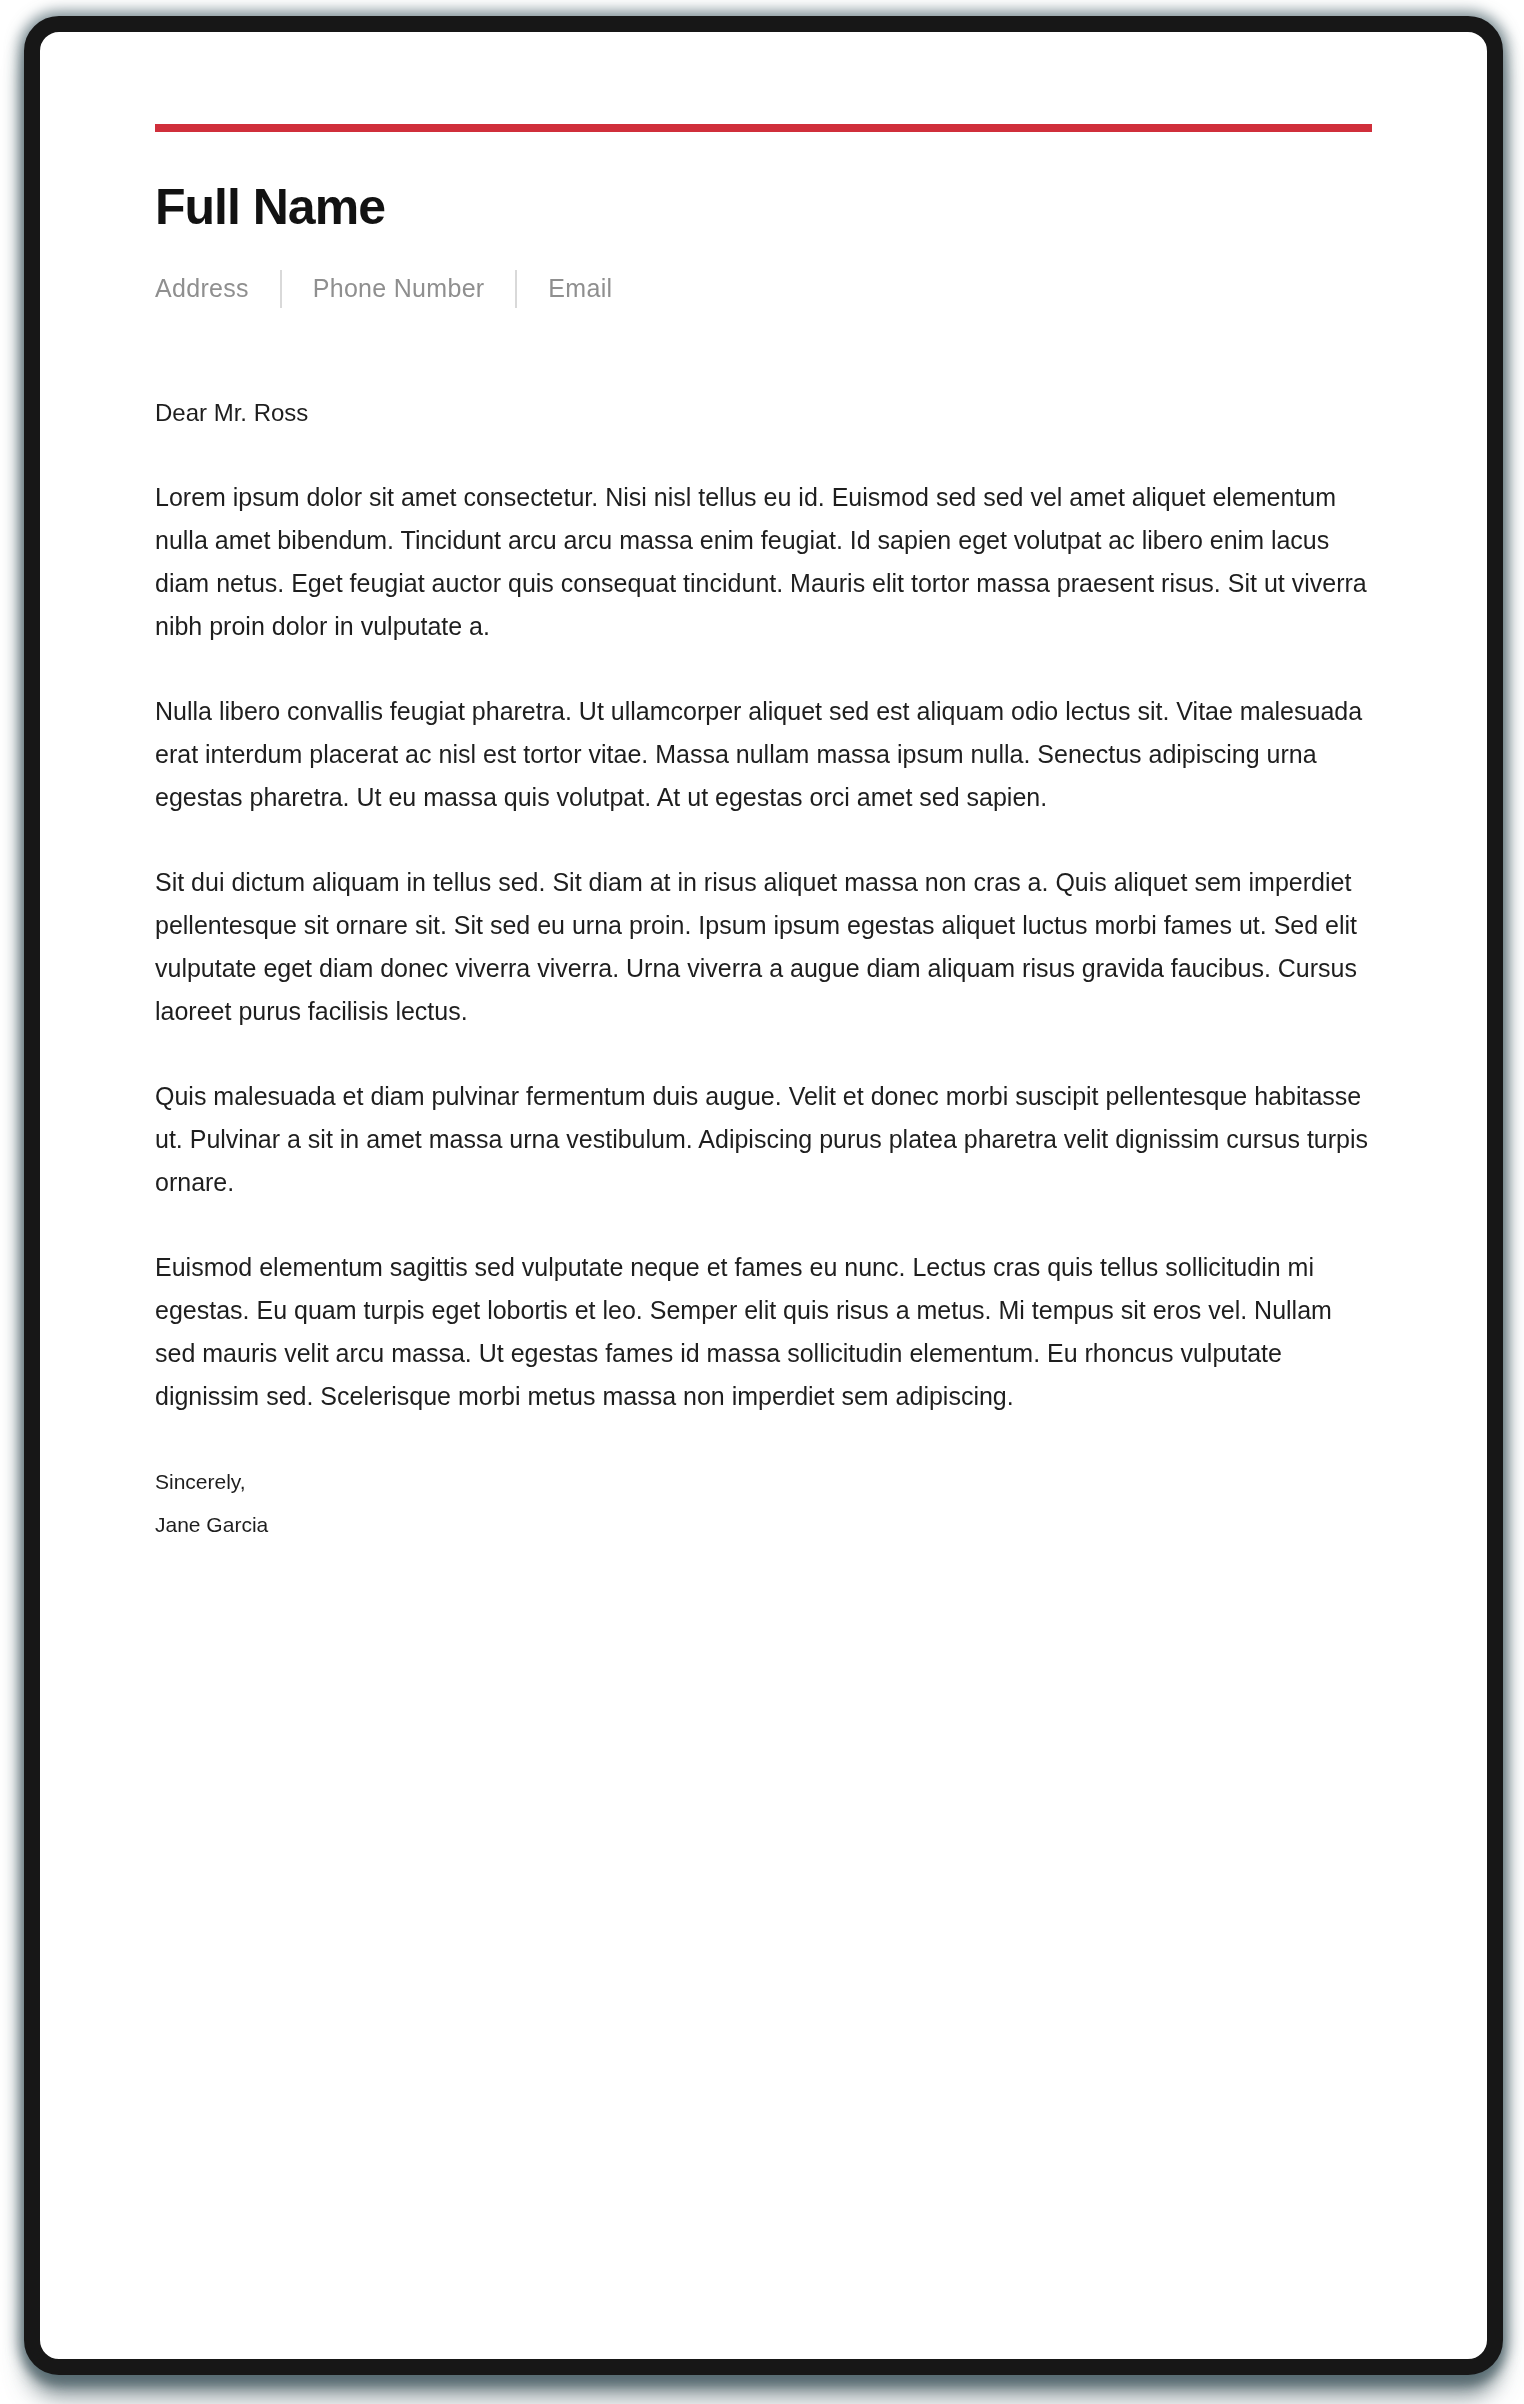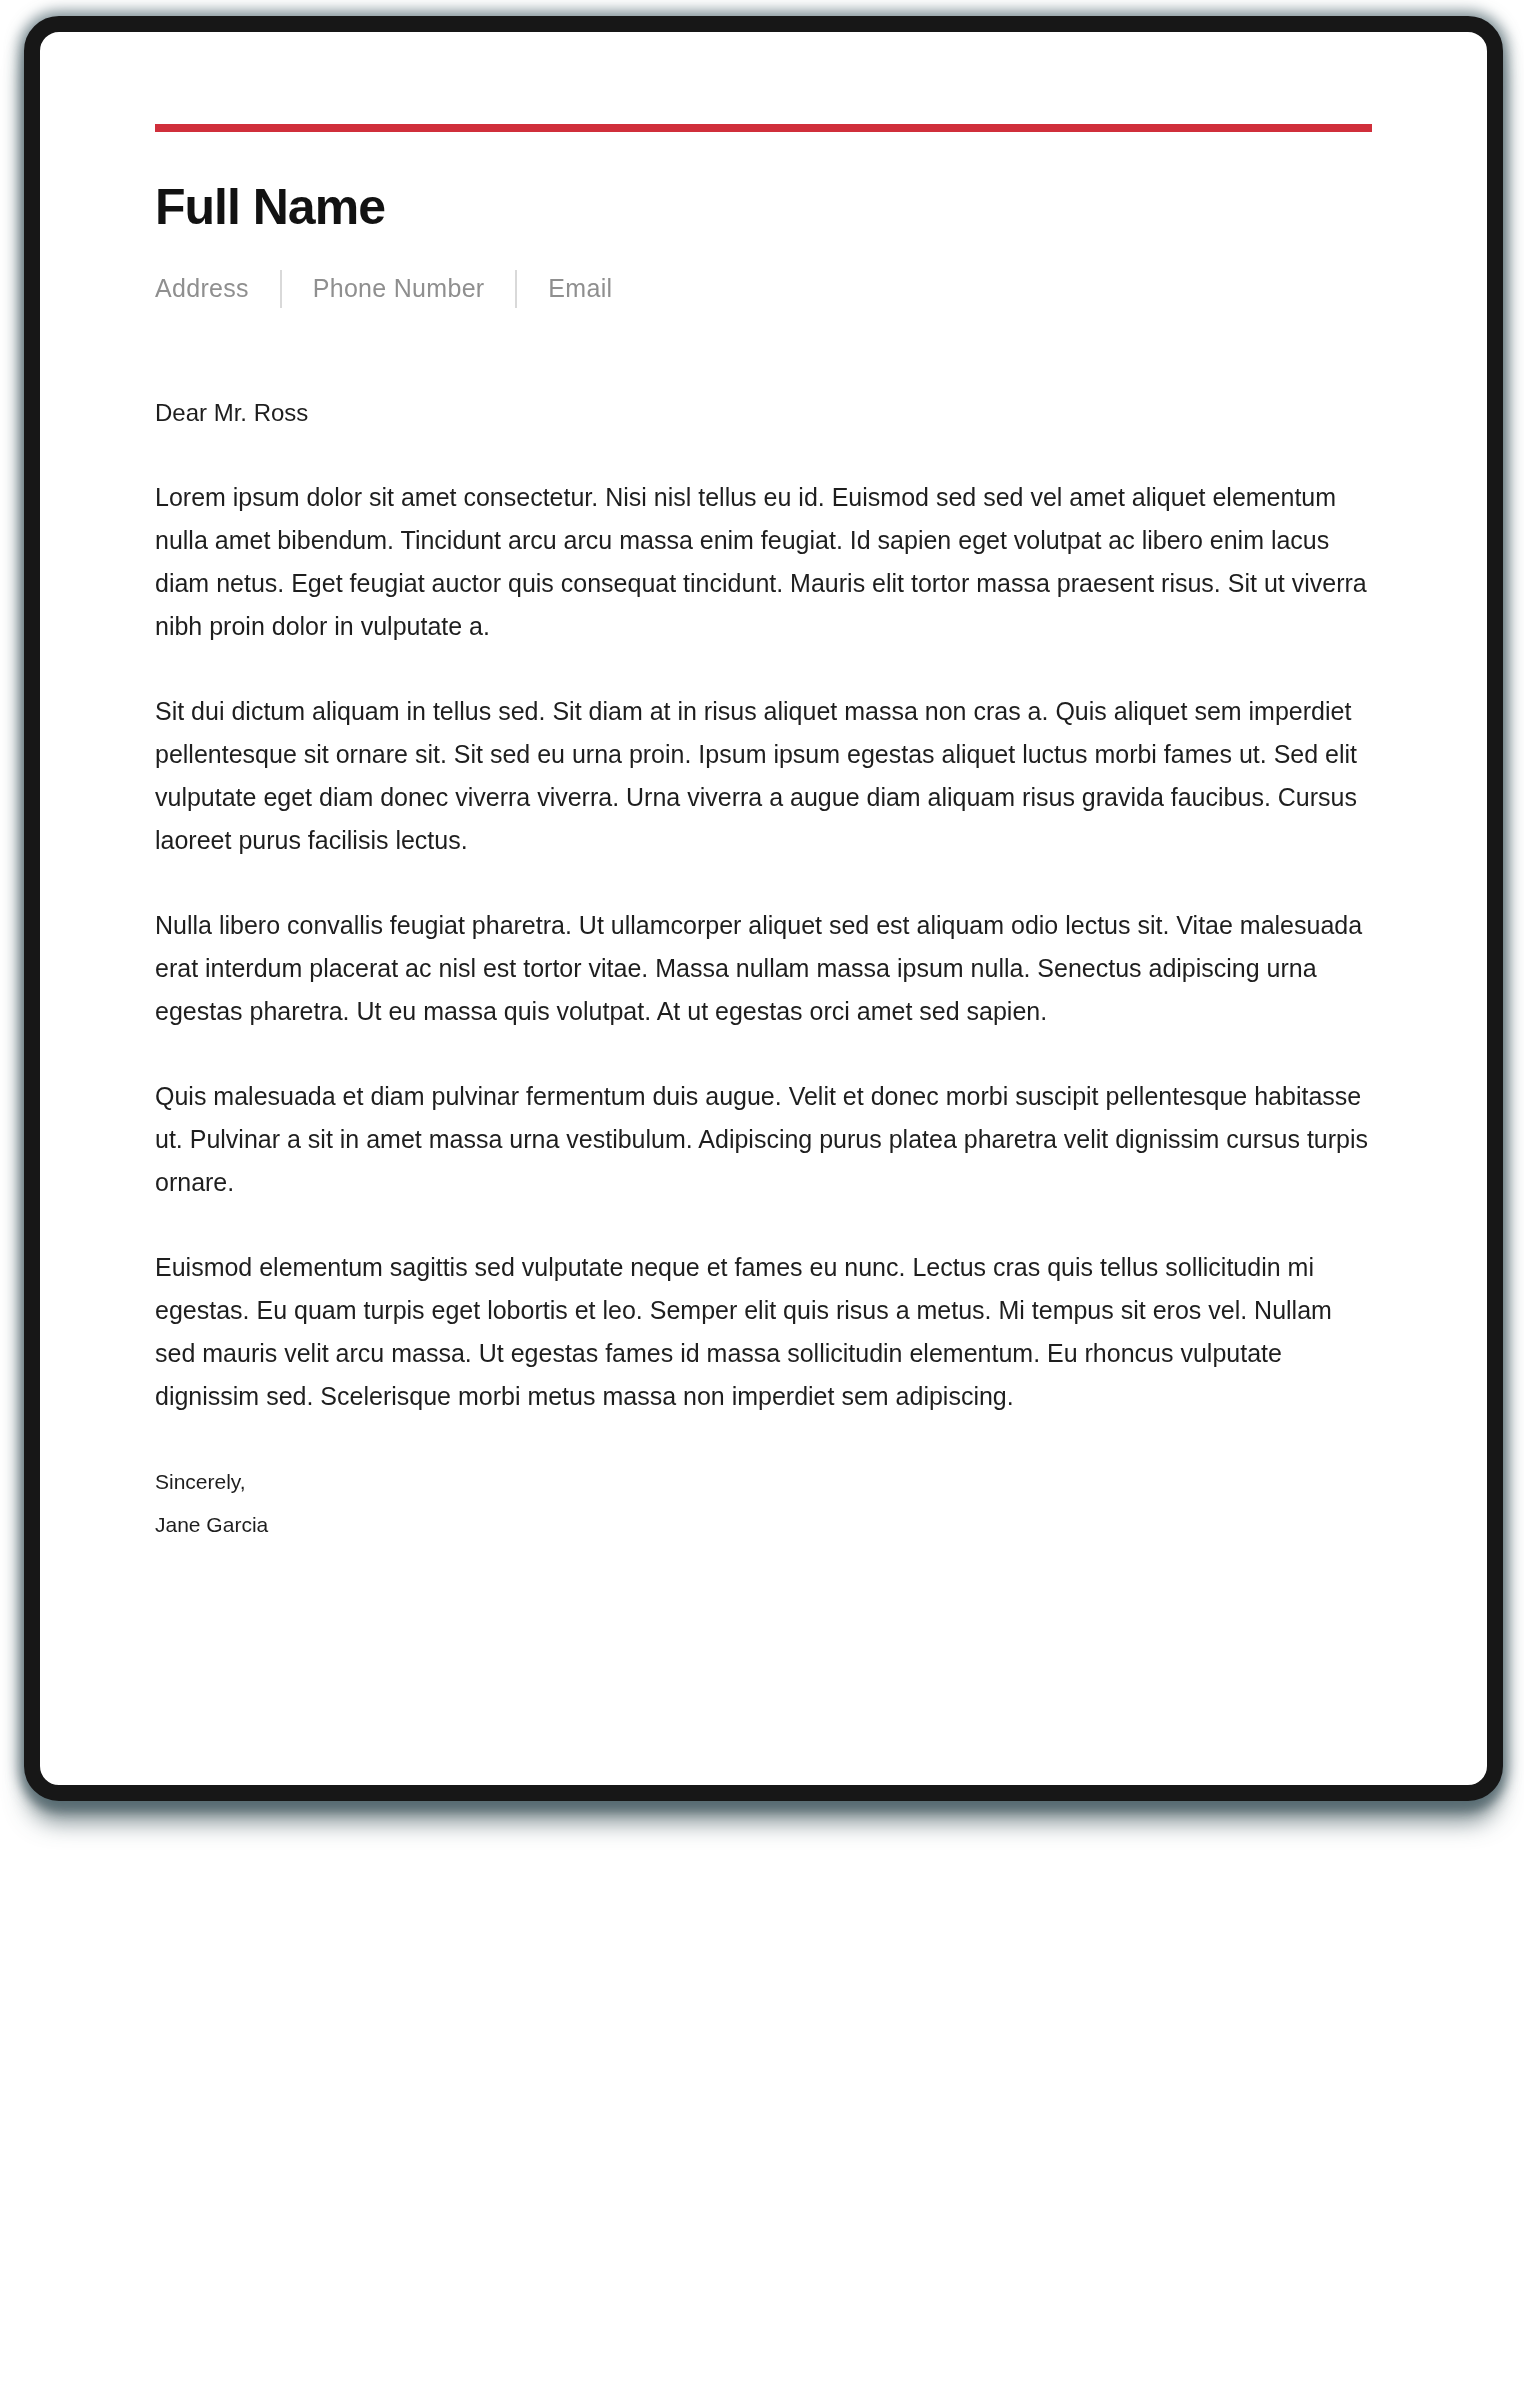--- a/index.html
+++ b/index.html
@@ -6,21 +6,21 @@
   html, body {
     width: 1525px; height: 2405px;
     background: #ffffff;
     font-family: "Liberation Sans", sans-serif;
     position: relative;
     overflow: hidden;
   }
   .paper {
     position: absolute;
     left: 24px; top: 16.3px;
-    width: 1479px; height: 1785px;
+    width: 1479px; height: 2359px;
     background: #ffffff;
     border: 16.3px solid #171717;
     border-radius: 35px;
     box-shadow:
       0 0 13.4px 4.8px rgba(82, 104, 112, 0.75),
       0 25px 25px -5.8px rgba(60, 82, 90, 0.70),
       0 9.6px 9.6px rgba(30, 40, 44, 0.35);
   }
   .content {
     padding: 92px 115px 0 115px;
@@ -99,22 +99,22 @@
       <span class="sep"></span>
       <span>Phone Number</span>
       <span class="sep"></span>
       <span>Email</span>
     </div>
 
 
     <p class="salutation">Dear Mr. Ross</p>
 
     <p class="body-paragraph">Lorem ipsum dolor sit amet consectetur. Nisi nisl tellus eu id. Euismod sed sed vel amet aliquet elementum nulla amet bibendum. Tincidunt arcu arcu massa enim feugiat. Id sapien eget volutpat ac libero enim lacus diam netus. Eget feugiat auctor quis consequat tincidunt. Mauris elit tortor massa praesent risus. Sit ut viverra nibh proin dolor in vulputate a.</p>
+    <p class="body-paragraph">Nulla libero convallis feugiat pharetra. Ut ullamcorper aliquet sed est aliquam odio lectus sit. Vitae malesuada erat interdum placerat ac nisl est tortor vitae. Massa nullam massa ipsum nulla. Senectus adipiscing urna egestas pharetra. Ut eu massa quis volutpat. At ut egestas orci amet sed sapien.</p>
     <p class="body-paragraph">Sit dui dictum aliquam in tellus sed. Sit diam at in risus aliquet massa non cras a. Quis aliquet sem imperdiet pellentesque sit ornare sit. Sit sed eu urna proin. Ipsum ipsum egestas aliquet luctus morbi fames ut. Sed elit vulputate eget diam donec viverra viverra. Urna viverra a augue diam aliquam risus gravida faucibus. Cursus laoreet purus facilisis lectus.</p>
-    <p class="body-paragraph">Nulla libero convallis feugiat pharetra. Ut ullamcorper aliquet sed est aliquam odio lectus sit. Vitae malesuada erat interdum placerat ac nisl est tortor vitae. Massa nullam massa ipsum nulla. Senectus adipiscing urna egestas pharetra. Ut eu massa quis volutpat. At ut egestas orci amet sed sapien.</p>
     <p class="body-paragraph">Quis malesuada et diam pulvinar fermentum duis augue. Velit et donec morbi suscipit pellentesque habitasse ut. Pulvinar a sit in amet massa urna vestibulum. Adipiscing purus platea pharetra velit dignissim cursus turpis ornare.</p>
     <p class="body-paragraph">Euismod elementum sagittis sed vulputate neque et fames eu nunc. Lectus cras quis tellus sollicitudin mi egestas. Eu quam turpis eget lobortis et leo. Semper elit quis risus a metus. Mi tempus sit eros vel. Nullam sed mauris velit arcu massa. Ut egestas fames id massa sollicitudin elementum. Eu rhoncus vulputate dignissim sed. Scelerisque morbi metus massa non imperdiet sem adipiscing.</p>
 
     <p class="closing">
       <span>Sincerely,</span><br>
       <span>Jane Garcia</span>
     </p>
 
   </div>
 </div>

